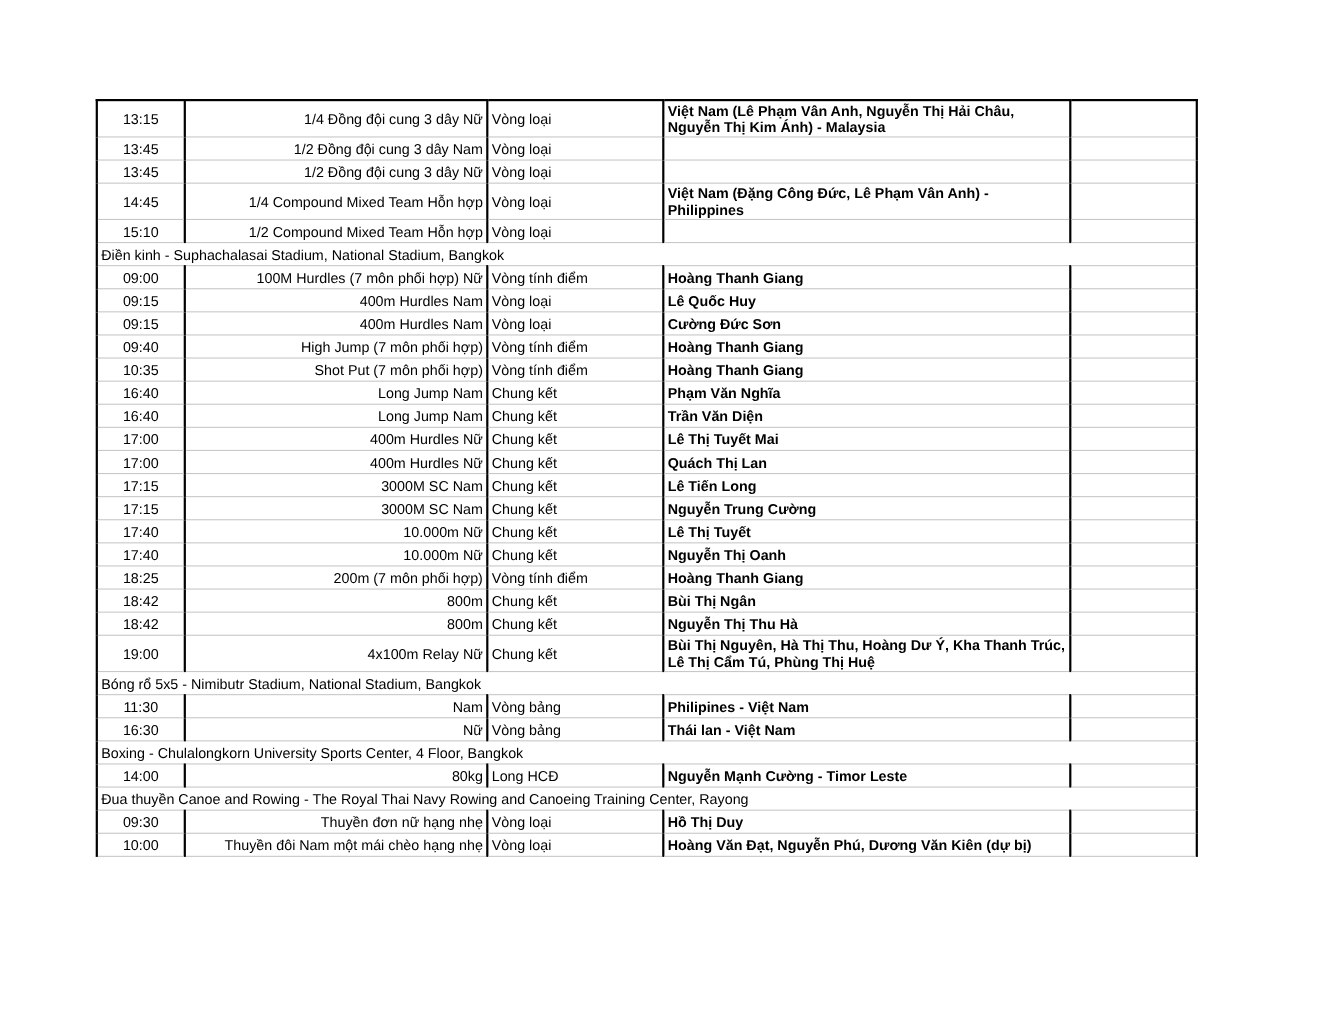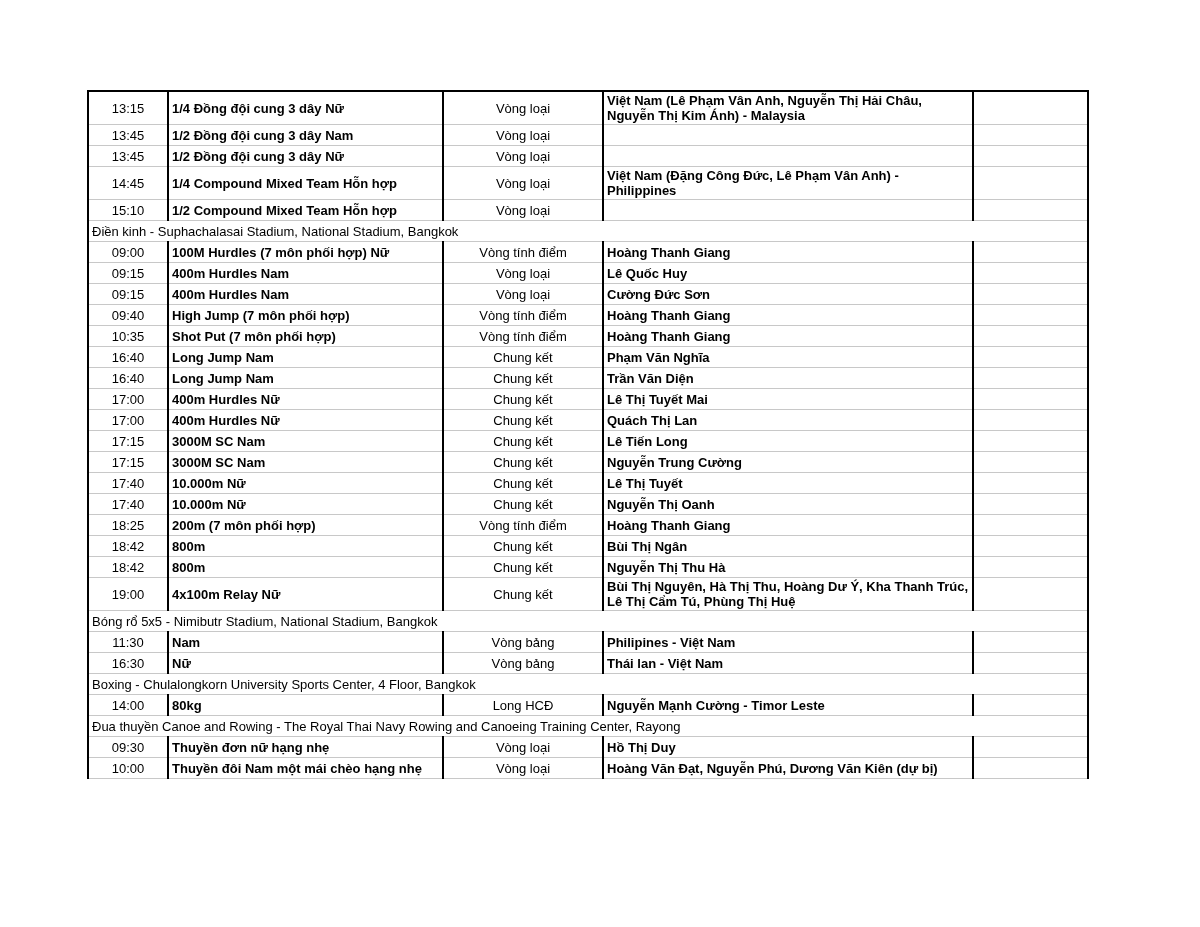--- a/index.html
+++ b/index.html
@@ -37,22 +37,22 @@
     padding: 1px 3px;
     height: 18px;
     line-height: 15px;
     vertical-align: middle;
     overflow: hidden;
     word-wrap: break-word;
     background: #ffffff;
   }
   table.schedule tr:first-child td { border-top: 2px solid #000000; }
   td.c-time  { text-align: center; }
-  td.c-event { text-align: left; font-weight: bold; }
-  td.c-round { text-align: center; }
+  td.c-event { text-align: right; }
+  td.c-round { text-align: left; }
   td.c-names { text-align: left; font-weight: bold; }
   td.c-notes { text-align: left; }
   td.section-header {
     background: #bde3f3;
     border-top: 2px solid #000000;
     border-bottom: 2px solid #000000;
     font-weight: normal;
     text-align: left;
     padding: 1px 4px;
   }

